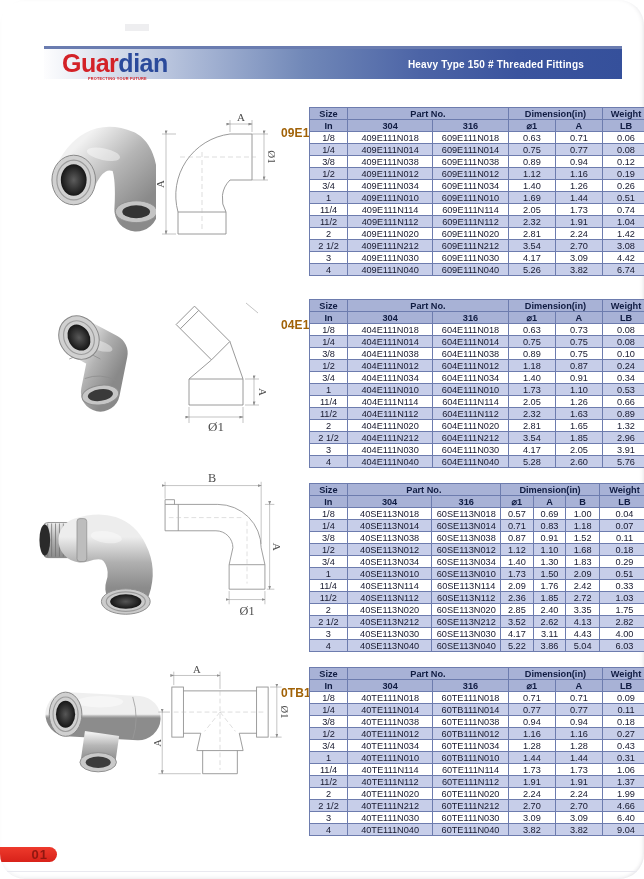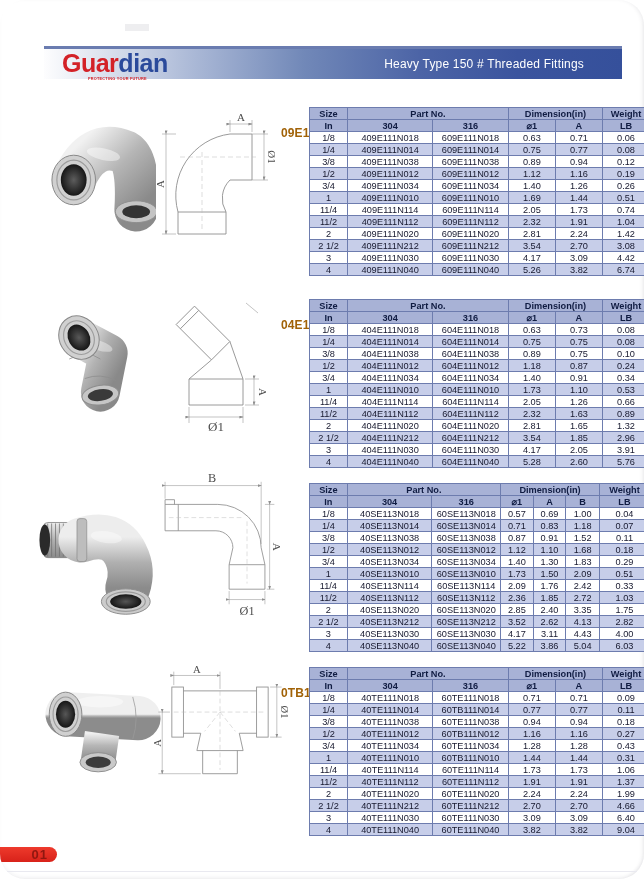--- a/index.html
+++ b/index.html
@@ -12,21 +12,21 @@
   .bottom-rule { position:absolute; left:0; right:0; top:871px; border-top:1px solid #e9e9f0; }
   .top-smudge { position:absolute; left:125px; top:24px; width:24px; height:7px; background:#e2e2e6; opacity:.6; }
 
   
   .banner {
     position:absolute; left:44px; top:46px; width:578px; height:33px;
     background:linear-gradient(90deg,#fdfdfe 0%, #dde3ef 10%, #aab8d6 26%, #7188b8 45%, #4c64a6 65%, #3b549e 82%, #35509b 100%);
     border-top:3px solid #6a7cb0;
     display:flex; align-items:center; justify-content:flex-end; padding-right:38px; box-sizing:border-box;
   }
-  .banner-title { color:#ffffff; font-size:12px; font-weight:normal; letter-spacing:.2px; }
+  .banner-title { color:#ffffff; font-size:10px; font-weight:bold; letter-spacing:.2px; }
   .logo { position:absolute; left:18px; top:2px; line-height:1; }
   .logo-main { font-size:25px; font-weight:bold; letter-spacing:-.5px; }
   .logo-red { color:#d32127; }
   .logo-blue { color:#2b4a9b; }
   .logo-tagline { font-size:7px; color:#d32127; letter-spacing:.4px; transform:scale(.55); transform-origin:left top; white-space:nowrap; margin-top:1px; margin-left:26px; font-weight:bold; }
 
   
   .section-title { position:absolute; font-size:12px; font-weight:bold; color:#a16207; letter-spacing:.1px;margin-top:36px; }
   .tbl-wrap { position:absolute; left:281px; width:341px;margin-left:28px; }
   table { width:100%; border-collapse:collapse; table-layout:fixed; }

